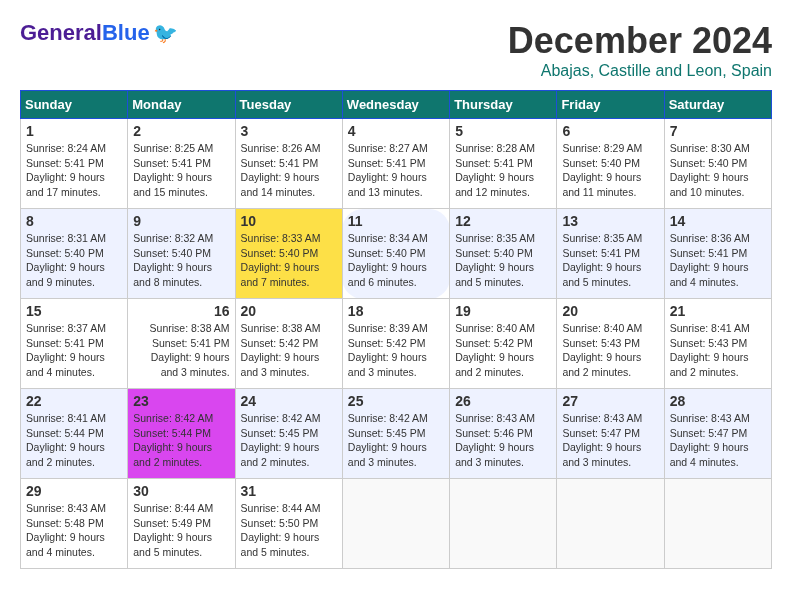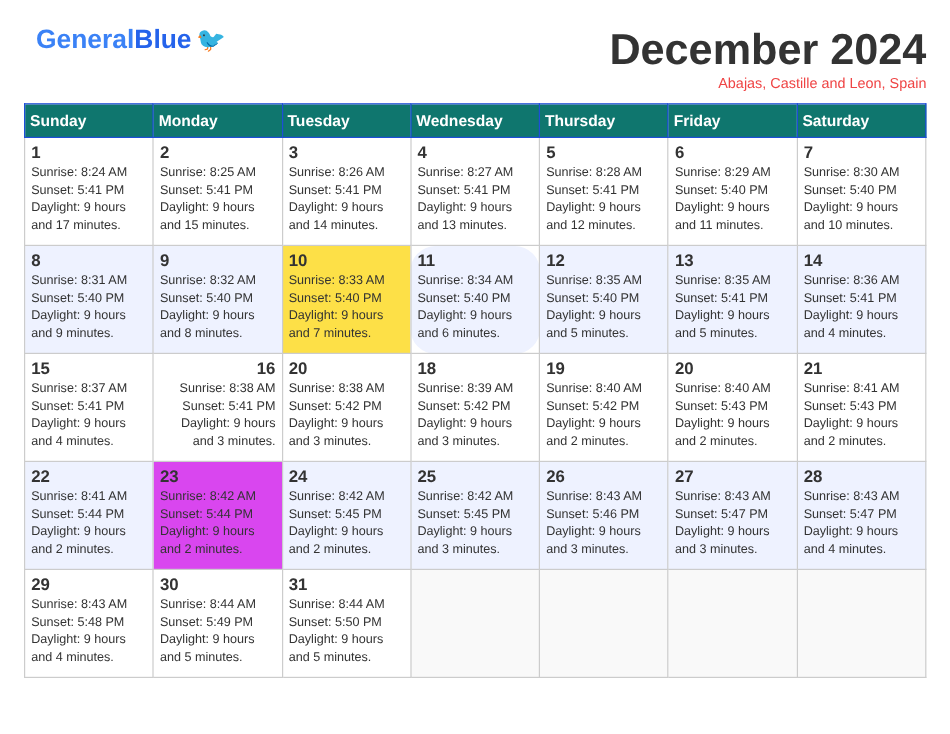--- a/index.html
+++ b/index.html
@@ -23,22 +23,22 @@
     }
     .title-area {
       text-align: right;
     }
     .month-title {
       font-size: 36px;
       font-weight: bold;
       color: #333;
     }
     .location {
-      font-size: 12px;
-      color: #ef4444;
+      font-size: 16px;
+      color: #0f766e;
     }
     .calendar {
       width: 100%;
       border-collapse: collapse;
       font-size: 11px;
     }
     .calendar th {
       background: #0f766e;
       color: #fff;
       padding: 6px 4px;
@@ -74,21 +74,21 @@
       line-height: 1.4;
     }
     .empty-cell {
       background: #f9f9f9 !important;
     }
     .logo-wrapper {
       display: flex;
       align-items: center;
       gap: 4px;
     }
-    .logo-general { color: #3b82f6; font-size: 22px; font-weight: bold; margin-left: 10px; }
+    .logo-general { color: #4c1d95; font-size: 22px; font-weight: bold; }
     .logo-blue { color: #2563eb; font-size: 22px; font-weight: bold; }
   </style>
 </head>
 <body>
 
 <div class="header">
   <div class="logo">
     <div class="logo-wrapper">
       <span>
         <span class="logo-general">General</span><span class="logo-blue">Blue</span>

